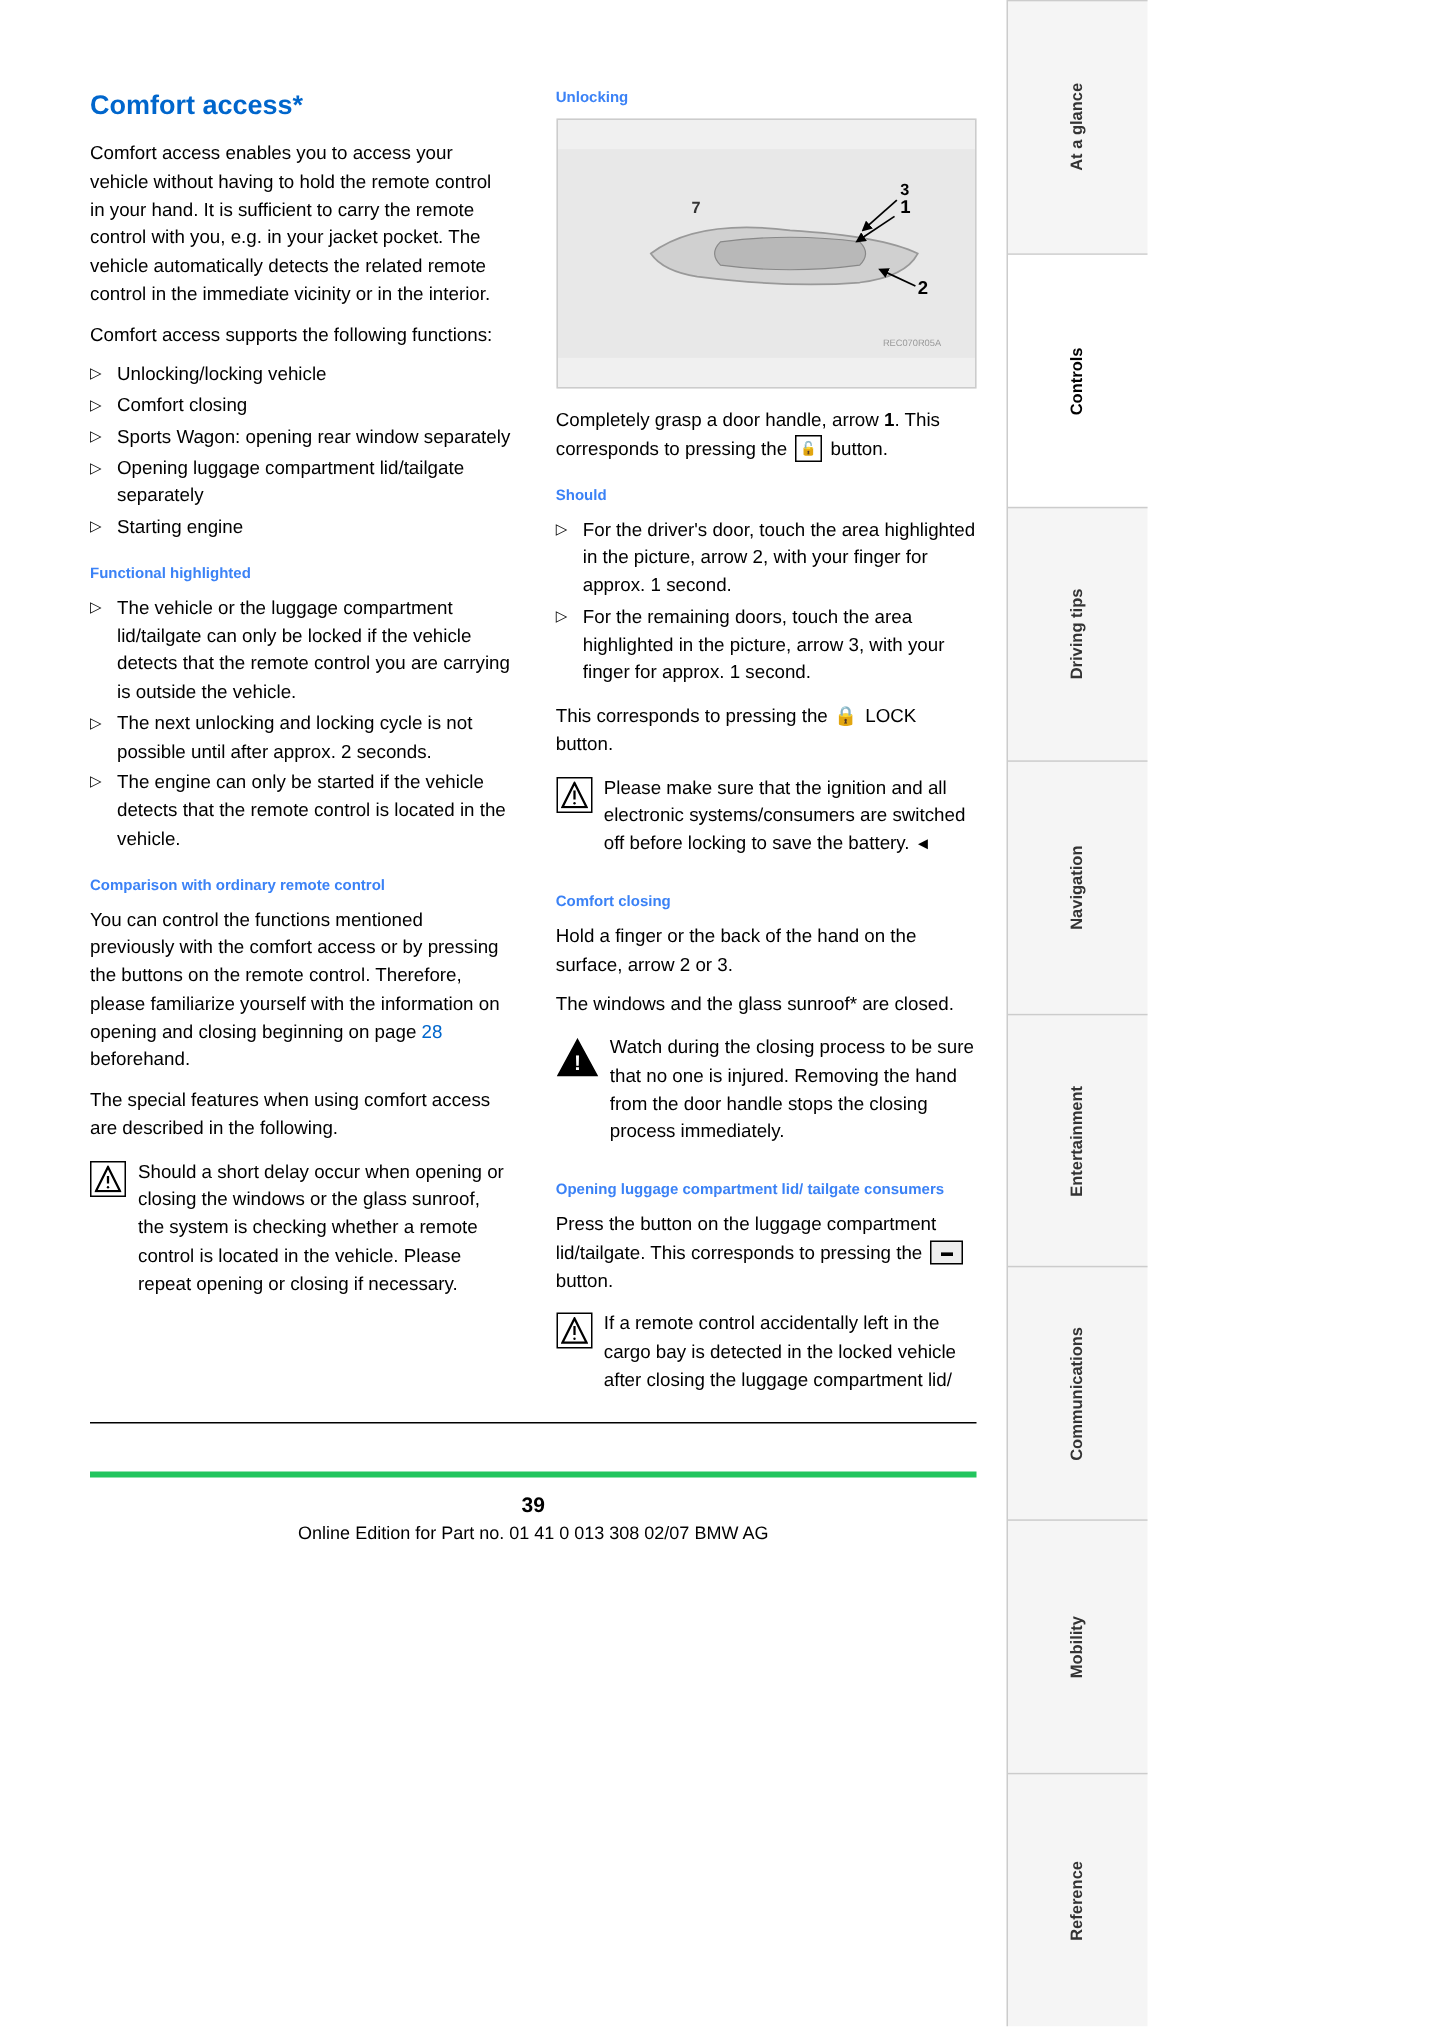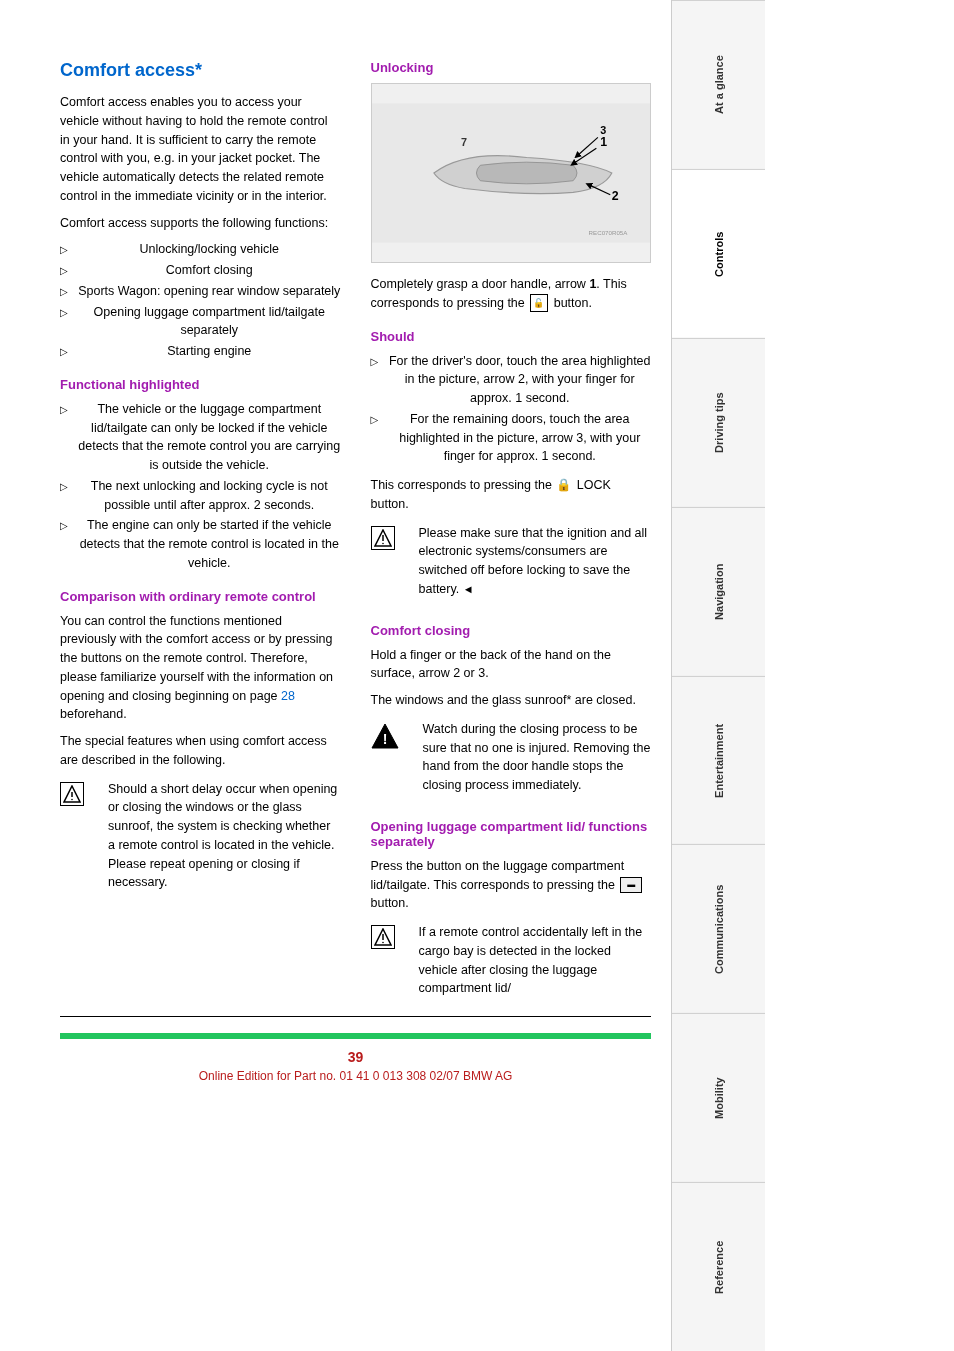--- a/index.html
+++ b/index.html
@@ -74,38 +74,37 @@
     }
 
     h1.section-title {
       font-size: 18px;
       font-weight: bold;
       color: #0066cc;
       margin-bottom: 12px;
     }
 
     h2.sub-title {
-      font-size: 13px;
+      font-size: 10px;
       font-weight: bold;
-      color: #a21caf;
+      color: #3b82f6;
       margin-top: 16px;
       margin-bottom: 8px;
     }
 
     p {
       font-size: 12.5px;
       line-height: 1.5;
       margin-bottom: 8px;
     }
 
     ul.feature-list {
       list-style: none;
       padding: 0;
       margin-bottom: 10px;
-      text-align: center;
     }
 
     ul.feature-list li {
       font-size: 12.5px;
       line-height: 1.5;
       padding-left: 18px;
       position: relative;
       margin-bottom: 2px;
     }
 
@@ -113,21 +112,21 @@
       content: '▷';
       position: absolute;
       left: 0;
       font-size: 10px;
       color: #000;
       top: 2px;
     }
 
     .note-box {
       display: flex;
-      gap: 24px;
+      gap: 8px;
       margin: 10px 0;
       font-size: 12px;
       line-height: 1.5;
     }
 
     .note-icon {
       width: 24px;
       height: 24px;
       border: 1.5px solid #000;
       flex-shrink: 0;
@@ -169,24 +168,24 @@
 
     .door-image svg {
       width: 100%;
       height: 100%;
     }
 
     
     .page-footer {
       text-align: center;
       font-size: 12px;
-      color: #b91c1c;
+      color: #000000;
       padding: 10px 0 20px 0;
-      border-top: 6px solid #22c55e;
-      margin-top: 16px;
+      border-top: 4px solid #22c55e;
+      margin-top: 32px;
     }
 
     .page-number {
       font-size: 14px;
       font-weight: bold;
       display: block;
       margin-bottom: 4px;
     }
 
     a.link-ref {
@@ -355,21 +354,21 @@
         <div class="note-box">
           <div class="warning-icon">
             <svg width="28" height="26" viewBox="0 0 28 26">
               <polygon points="14,1 27,25 1,25" fill="#000" stroke="#000" stroke-width="1"></polygon>
               <text x="14" y="21" text-anchor="middle" fill="#fff" font-size="14" font-weight="bold">!</text>
             </svg>
           </div>
           <p>Watch during the closing process to be sure that no one is injured. Removing the hand from the door handle stops the closing process immediately.</p>
         </div>
 
-        <h2 class="sub-title">Opening luggage compartment lid/ functions separately</h2>
+        <h2 class="sub-title">Opening luggage compartment lid/ tailgate consumers</h2>
 
         <p>Press the button on the luggage compartment lid/tailgate. This corresponds to pressing the <span class="luggage-icon-inline">▬</span> button.</p>
 
         <div class="note-box">
           <div class="note-icon">
             <svg width="18" height="18" viewBox="0 0 18 18">
               <polygon points="9,1 17,17 1,17" fill="none" stroke="#000" stroke-width="1.5"></polygon>
               <line x1="9" y1="6" x2="9" y2="12" stroke="#000" stroke-width="1.5"></line>
               <circle cx="9" cy="14.5" r="0.8" fill="#000"></circle>
             </svg>

